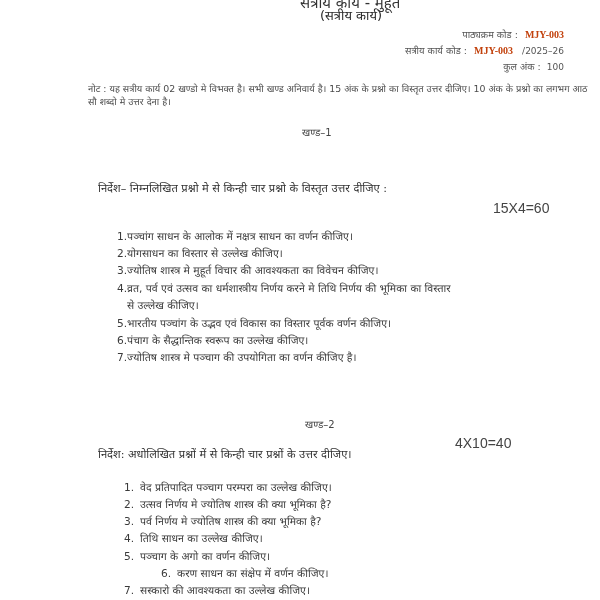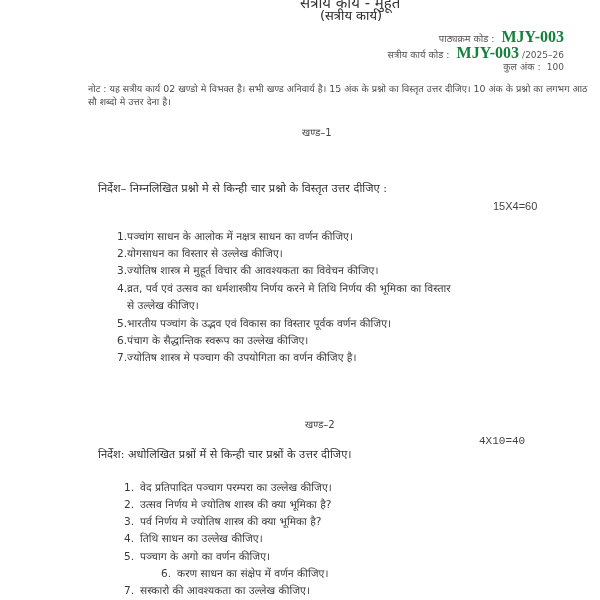--- a/index.html
+++ b/index.html
@@ -28,47 +28,47 @@
       color: #2a2a2a;
     }
     .meta-row {
       right: 36px;
       font-size: 9.5px;
       color: #555;
     }
     .meta-row .code {
       font-family: "Liberation Serif", "DejaVu Serif", serif;
       font-weight: bold;
-      font-size: 16px;
-      color: #15803d;
+      font-size: 10px;
+      color: #c2410c;
       margin-left: 4px;
     }
     .meta-row .year {
       font-size: 9px;
       color: #555;
-      margin-left: 0;
+      margin-left: 6px;
     }
     .note {
       left: 88px; top: 82px;
       width: 500px;
       font-size: 9.4px;
       line-height: 13px;
       color: #4a4a4a;
       white-space: normal;
     }
     .section-head {
       font-size: 10px;
       color: #444;
     }
     .instruction {
       font-size: 11.2px;
       color: #333;
     }
     .marks {
-      font-size: 11px;
+      font-size: 14px;
       color: #444;
       font-family: "Liberation Sans", sans-serif;
     }
     .q {
       font-size: 10.6px;
       color: #3a3a3a;
       text-align: center;
     }
     .q .num {
       display: inline-block;
@@ -121,21 +121,21 @@
   <span class="num">5.</span><span>भारतीय पञ्चांग के उद्भव एवं विकास का विस्तार पूर्वक वर्णन कीजिए।</span>
 </div>
 <div class="abs q" style="left:117px; top:333px;">
   <span class="num">6.</span><span>पंचाग के सैद्धान्तिक स्वरूप का उल्लेख कीजिए।</span>
 </div>
 <div class="abs q" style="left:117px; top:350px;">
   <span class="num">7.</span><span>ज्योतिष शास्त्र मे पञ्चाग की उपयोगिता का वर्णन कीजिए है।</span>
 </div>
 
 <div class="abs section-head" style="left:305px; top:417px;">खण्ड–2</div>
-<div class="abs marks" style="left:479px; top:435px;font-family:Liberation Mono, monospace;">4X10=40</div>
+<div class="abs marks" style="left:455px; top:435px;">4X10=40</div>
 <div class="abs instruction" style="left:98px; top:446px;">निर्देश: अधोलिखित प्रश्नों में से किन्ही चार प्रश्नों के उत्तर दीजिए।</div>
 
 <div class="abs q q2" style="left:118px; top:480px;">
   <span class="num">1.</span><span>वेद प्रतिपादित पञ्चाग परम्परा का उल्लेख कीजिए।</span>
 </div>
 <div class="abs q q2" style="left:118px; top:497px;">
   <span class="num">2.</span><span>उत्सव निर्णय मे ज्योतिष शास्त्र की क्या भूमिका है?</span>
 </div>
 <div class="abs q q2" style="left:118px; top:514px;">
   <span class="num">3.</span><span>पर्व निर्णय मे ज्योतिष शास्त्र की क्या भूमिका है?</span>

